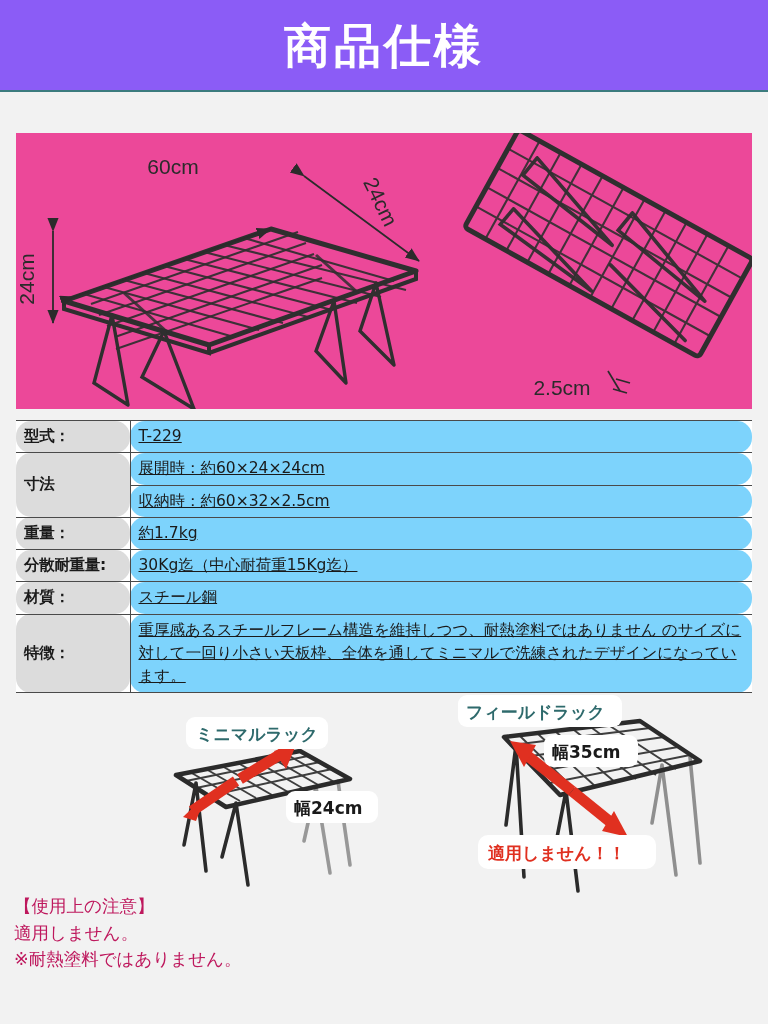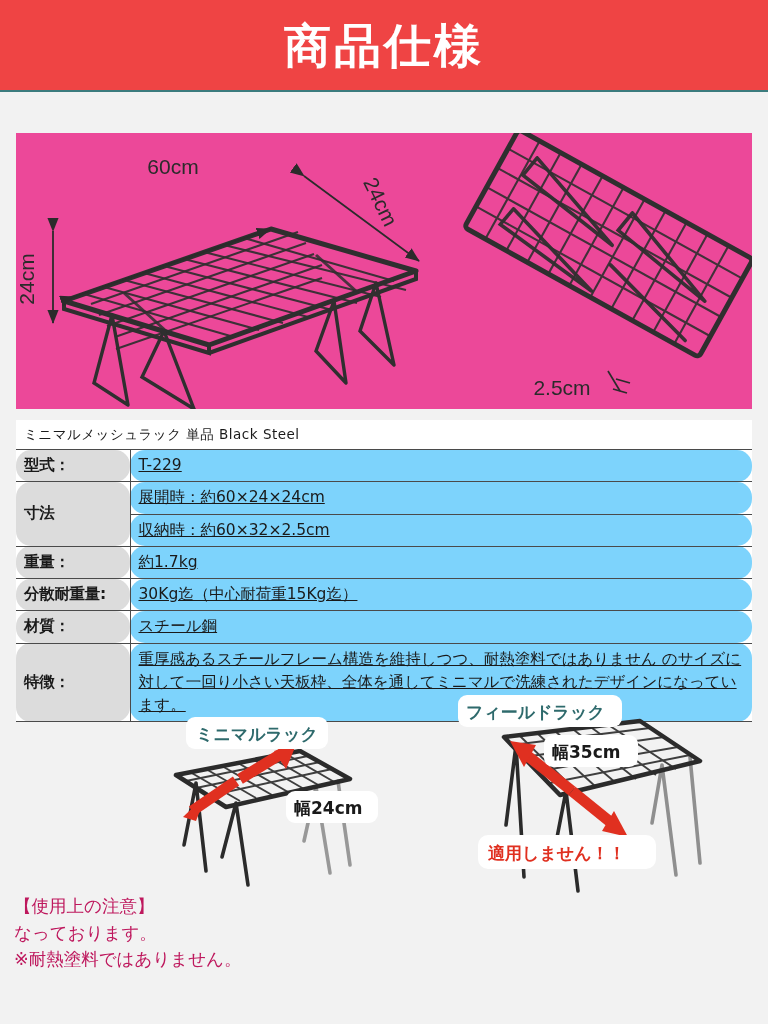--- a/index.html
+++ b/index.html
@@ -12,21 +12,21 @@
     color: #1a1a1a;
     overflow: hidden;
   }
 
   .page { position: relative; width: 768px; height: 1024px; }
 
   
   .banner {
     position: absolute; left: 0; top: 0;
     width: 768px; height: 92px;
-    background: #ef4444;
+    background: #8b5cf6;
     display: flex; align-items: center; justify-content: center;
     border-bottom: 2px solid #3c7c7e;
   }
   .banner-title {
     color: #ffffff;
     font-size: 47px;
     font-weight: bold;
     letter-spacing: 3px;
     line-height: 1;
     font-family: "DejaVu Sans", "Liberation Sans", sans-serif;
@@ -224,21 +224,20 @@
       <g stroke="#2b2b2b" stroke-width="1.7" fill="none">
         <path d="M592,238 L604,258"></path>
         <path d="M600,246 L614,250"></path>
         <path d="M597,256 L611,260"></path>
       </g>
       <text class="dim-text" x="546" y="262" text-anchor="middle">2.5cm</text>
     </svg>
   </div>
 
   <div class="spec-wrap">
-    <div class="spec-caption">ミニマルメッシュラック 単品 Black Steel</div>
     <table class="spec">
       <tbody>
         <tr>
           <td class="lbl">型式：</td>
           <td class="val">T-229</td>
         </tr>
         <tr>
           <td class="lbl" rowspan="2">寸法</td>
           <td class="val sub-top">展開時：約60×24×24cm</td>
         </tr>
@@ -349,17 +348,17 @@
       </g>
       <g>
         <rect x="478" y="140" width="178" height="34" rx="10" fill="#ffffff"></rect>
         <text class="badge-text badge-red" x="488" y="164">適用しません！！</text>
       </g>
     </svg>
   </div>
 
   <div class="notes">
     <div>【使用上の注意】</div>
-    <div>なっております。</div>
+    <div>適用しません。</div>
     <div>※耐熱塗料ではありません。</div>
   </div>
 
 </div>
 
 </body></html>

